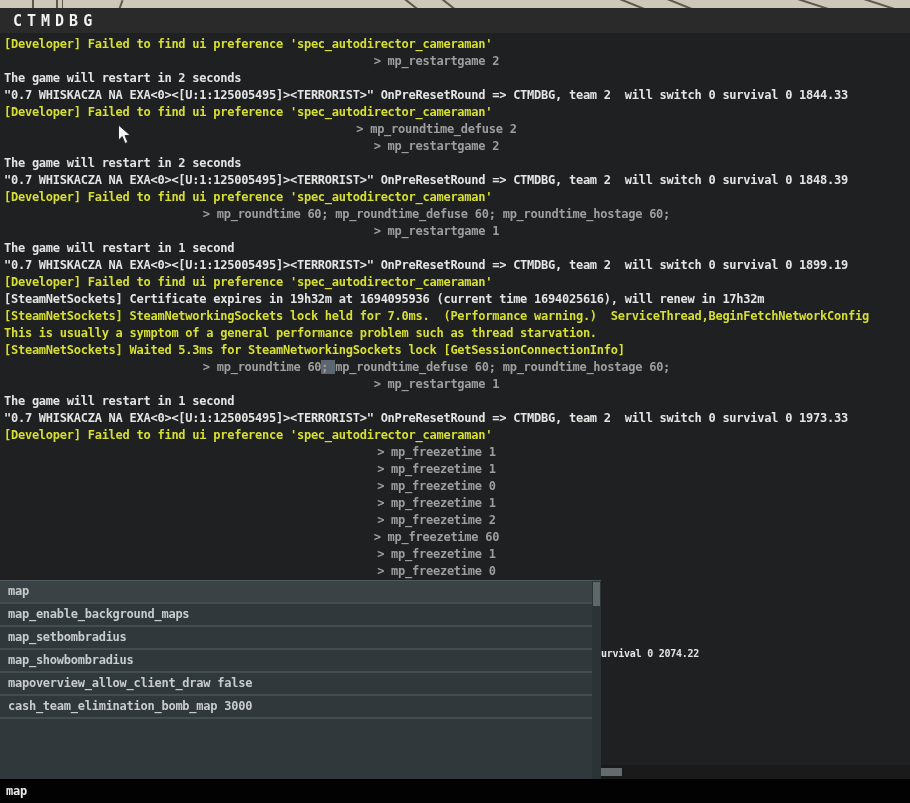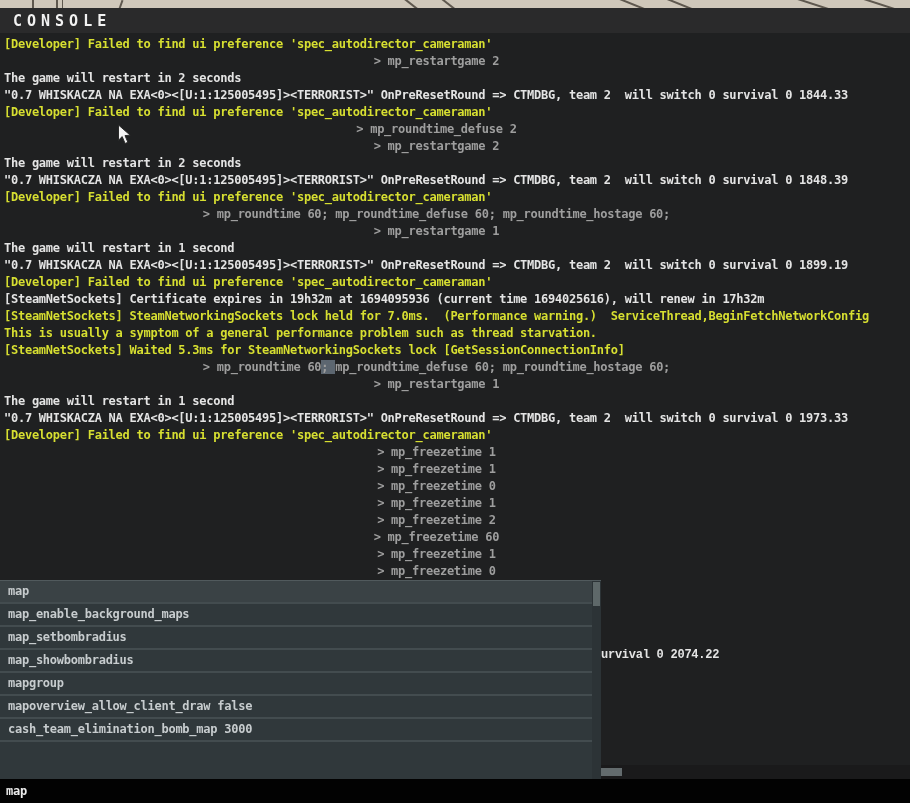--- a/index.html
+++ b/index.html
@@ -15,22 +15,22 @@
   .title-bar { height:25px; background:#2a2a2b; display:flex; align-items:center; padding-left:13px; }
   .title { font-weight:700; font-size:15px; letter-spacing:5px; color:#f2f2f2; }
 
   .log { position:absolute; top:28px; left:4px; white-space:pre; font-size:12px; font-weight:700; letter-spacing:-0.25px; }
   .line { height:17px; line-height:17px; }
   .yellow { color:#d7df31; }
   .white  { color:#e4e4e4; }
   .gray   { color:#9e9e9e;text-align:center; }
   .selection { background:#5c6670; }
 
-  .clipped-line { position:absolute; top:640px; left:601px; font-size:12px; font-weight:700;
-    letter-spacing:-0.25px; color:#e4e4e4; white-space:pre;font-family:Liberation Mono, monospace; }
+  .clipped-line { position:absolute; top:640px; left:601px; font-size:10px; font-weight:700;
+    letter-spacing:-0.25px; color:#e4e4e4; white-space:pre; }
 
   
   .dropdown { position:absolute; left:0; top:572px; width:601px; height:199px;
     background:#30383b; border-top:1px solid #515a5d; overflow:hidden; }
   .ac-row { height:23px; line-height:21px; padding-left:8px; background:#30383b;
     border-bottom:2px solid #434c4f; font-size:12px; font-weight:700; letter-spacing:-0.25px;
     color:#c7ccce; white-space:pre; }
   .ac-row.first { background:#3a4245; }
   .ac-scroll { position:absolute; right:0; top:0; width:9px; height:199px; background:#2c3336; }
   .ac-thumb { position:absolute; left:1px; top:1px; width:7px; height:24px; background:#5e6869; }
@@ -58,37 +58,36 @@
   <i style="left:432px;top:2px;width:30px;height:2px;transform:rotate(38deg);"></i>
   <i style="left:612px;top:3px;width:40px;height:2px;transform:rotate(22deg);"></i>
   <i style="left:655px;top:2px;width:44px;height:2px;transform:rotate(22deg);"></i>
   <i style="left:790px;top:3px;width:46px;height:2px;transform:rotate(18deg);"></i>
   <i style="left:845px;top:1px;width:56px;height:2px;transform:rotate(18deg);"></i>
 </div>
 
 <div class="console">
 
   <div class="title-bar">
-    <span class="title">CONSOLE</span>
+    <span class="title">CTMDBG</span>
   </div>
 
   <div class="log"><div class="line yellow">[Developer] Failed to find ui preference 'spec_autodirector_cameraman'</div><div class="line gray">&gt; mp_restartgame 2</div><div class="line white">The game will restart in 2 seconds</div><div class="line white">"0.7 WHISKACZA NA EXA&lt;0&gt;&lt;[U:1:125005495]&gt;&lt;TERRORIST&gt;" OnPreResetRound =&gt; CTMDBG, team 2  will switch 0 survival 0 1844.33</div><div class="line yellow">[Developer] Failed to find ui preference 'spec_autodirector_cameraman'</div><div class="line gray">&gt; mp_roundtime_defuse 2</div><div class="line gray">&gt; mp_restartgame 2</div><div class="line white">The game will restart in 2 seconds</div><div class="line white">"0.7 WHISKACZA NA EXA&lt;0&gt;&lt;[U:1:125005495]&gt;&lt;TERRORIST&gt;" OnPreResetRound =&gt; CTMDBG, team 2  will switch 0 survival 0 1848.39</div><div class="line yellow">[Developer] Failed to find ui preference 'spec_autodirector_cameraman'</div><div class="line gray">&gt; mp_roundtime 60; mp_roundtime_defuse 60; mp_roundtime_hostage 60;</div><div class="line gray">&gt; mp_restartgame 1</div><div class="line white">The game will restart in 1 second</div><div class="line white">"0.7 WHISKACZA NA EXA&lt;0&gt;&lt;[U:1:125005495]&gt;&lt;TERRORIST&gt;" OnPreResetRound =&gt; CTMDBG, team 2  will switch 0 survival 0 1899.19</div><div class="line yellow">[Developer] Failed to find ui preference 'spec_autodirector_cameraman'</div><div class="line white">[SteamNetSockets] Certificate expires in 19h32m at 1694095936 (current time 1694025616), will renew in 17h32m</div><div class="line yellow">[SteamNetSockets] SteamNetworkingSockets lock held for 7.0ms.  (Performance warning.)  ServiceThread,BeginFetchNetworkConfig</div><div class="line yellow">This is usually a symptom of a general performance problem such as thread starvation.</div><div class="line yellow">[SteamNetSockets] Waited 5.3ms for SteamNetworkingSockets lock [GetSessionConnectionInfo]</div><div class="line gray"><span>&gt; mp_roundtime 60</span><span class="selection">; </span><span>mp_roundtime_defuse 60; mp_roundtime_hostage 60;</span></div><div class="line gray">&gt; mp_restartgame 1</div><div class="line white">The game will restart in 1 second</div><div class="line white">"0.7 WHISKACZA NA EXA&lt;0&gt;&lt;[U:1:125005495]&gt;&lt;TERRORIST&gt;" OnPreResetRound =&gt; CTMDBG, team 2  will switch 0 survival 0 1973.33</div><div class="line yellow">[Developer] Failed to find ui preference 'spec_autodirector_cameraman'</div><div class="line gray">&gt; mp_freezetime 1</div><div class="line gray">&gt; mp_freezetime 1</div><div class="line gray">&gt; mp_freezetime 0</div><div class="line gray">&gt; mp_freezetime 1</div><div class="line gray">&gt; mp_freezetime 2</div><div class="line gray">&gt; mp_freezetime 60</div><div class="line gray">&gt; mp_freezetime 1</div><div class="line gray">&gt; mp_freezetime 0</div></div>
 
   <div class="clipped-line">urvival 0 2074.22</div>
 
   <div class="hstrip"></div>
   <div class="hthumb"></div>
 
   <div class="dropdown">
     <div>
         <div class="ac-row first">map</div>
         <div class="ac-row">map_enable_background_maps</div>
         <div class="ac-row">map_setbombradius</div>
         <div class="ac-row">map_showbombradius</div>
-        <div class="ac-row">mapgroup</div>
         <div class="ac-row">mapoverview_allow_client_draw false</div>
         <div class="ac-row">cash_team_elimination_bomb_map 3000</div>
       </div>
     <div class="ac-scroll">
       <div class="ac-thumb"></div>
     </div>
   </div>
 
   <div class="input-bar">
     <span class="input-text">map</span>

